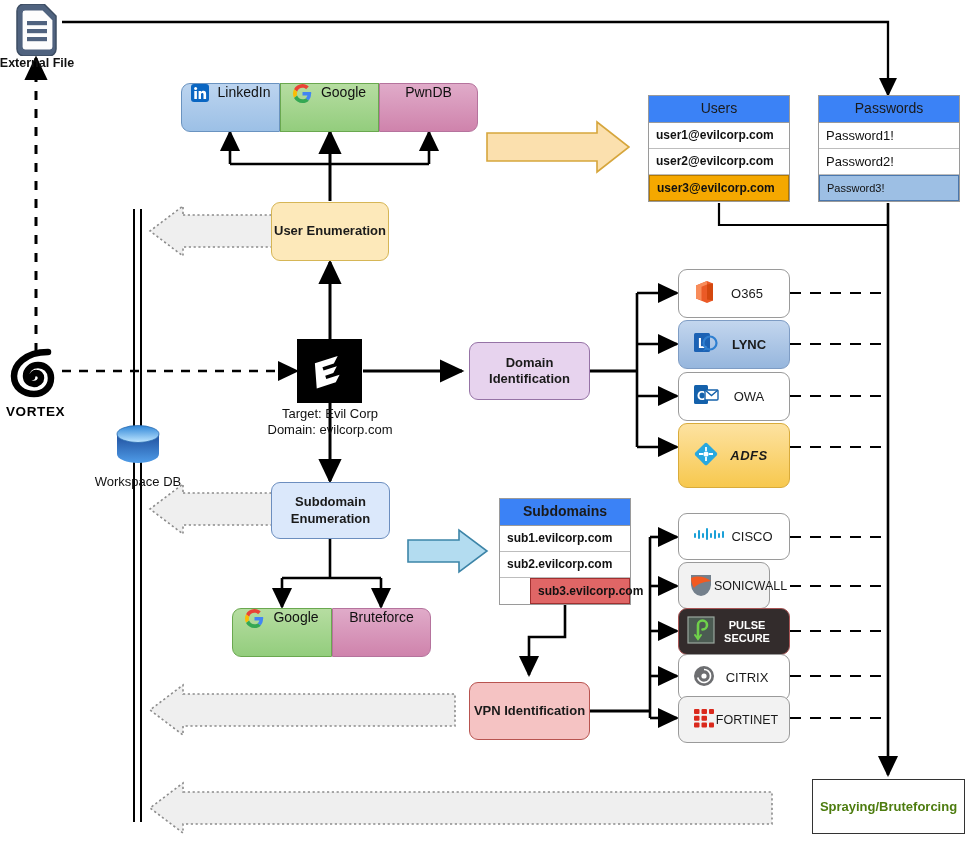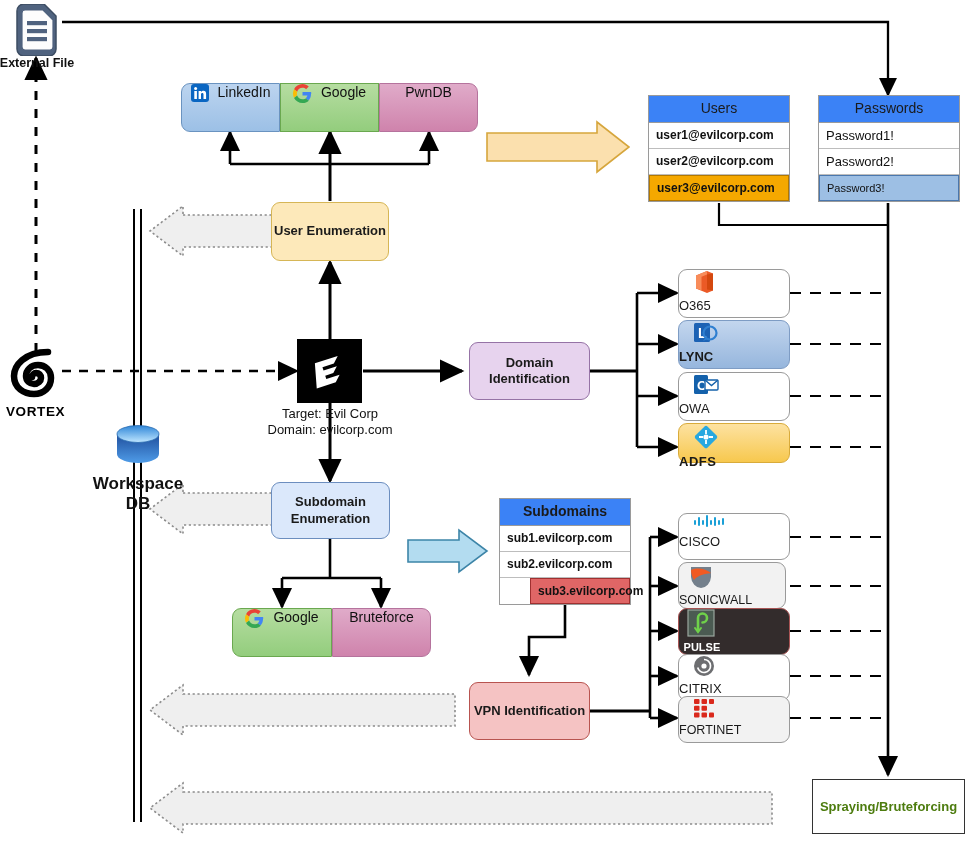--- a/index.html
+++ b/index.html
@@ -9,21 +9,21 @@
   .node{position:absolute;box-sizing:border-box;display:flex;align-items:center;justify-content:center;}
   .rbox{border-radius:9px;border:1px solid #999;font-size:13px;color:#1a1a1a;text-align:center;line-height:1.25;}
   .sq{border:1px solid #999;}
   .lbl{position:absolute;font-size:12.5px;color:#111;text-align:center;font-weight:bold;}
   .tbl{position:absolute;border:1px solid #9a9a9a;background:#fff;box-sizing:border-box;}
   .tbl .hd{font-size:14px;text-align:center;background:#3b82f6;border-bottom:1px solid #9a9a9a;color:#1a1a1a;line-height:25px;height:26px;}
   .tbl .rw{font-size:12px;font-weight:bold;color:#111;border-bottom:1px solid #bdbdbd;height:26px;line-height:25px;padding-left:7px;background:#fff;box-sizing:border-box;}
   .tbl .rw:last-child{border-bottom:none;}
   .ico{display:inline-block;vertical-align:middle;flex:0 0 auto;}
   .txt{display:inline-block;vertical-align:middle;}
-  .svc{position:absolute;box-sizing:border-box;border-radius:9px;border:1px solid #9a9a9a;display:flex;align-items:flex-start;flex-direction:column;}
+  .svc{position:absolute;box-sizing:border-box;border-radius:9px;border:1px solid #9a9a9a;display:flex;align-items:center;}
   .svc .ico{margin-left:14px;}
   .svc .txt{flex:1;text-align:center;font-size:13px;color:#1a1a1a;padding-right:10px;}
   .brandbox{position:absolute;box-sizing:border-box;display:flex;align-items:flex-start;justify-content:center;gap:9px;}
   .vortexlbl{position:absolute;font-size:13.5px;font-weight:bold;letter-spacing:.6px;color:#000;}
 </style>
 </head>
 <body>
 
 <div id="stage">
 
@@ -133,21 +133,21 @@
         </linearGradient>
         <linearGradient id="dbt" x1="0" y1="0" x2="0" y2="1">
           <stop offset="0" stop-color="#2f86d8"></stop>
             <stop offset="1" stop-color="#bfe6ff"></stop>
         </linearGradient>
       </defs>
       <path d="M4,9 h42 v20 a21,9 0 0 1 -42,0 z" fill="url(#dbg)"></path>
       <ellipse cx="25" cy="9" rx="21" ry="8.5" fill="url(#dbt)" stroke="#2b6cb0" stroke-width="0.8"></ellipse>
     </svg>
   </div>
-  <div class="lbl" style="left:82px;top:474px;width:112px;font-weight:bold;font-size:17px;">Workspace DB</div>
+  <div class="lbl" style="left:82px;top:474px;width:112px;font-weight:normal;font-size:13px;">Workspace DB</div>
 
   <div class="brandbox" style="left:181px;top:83px;width:99px;height:49px;background:linear-gradient(#bcd4ef,#9cc0e6);border:1px solid #6a93c0;border-radius:9px 0 0 9px;">
     <span class="ico">
       <svg width="18" height="18" viewBox="0 0 18 18">
           <rect width="18" height="18" rx="3" fill="#0a66c2"></rect>
           <rect x="3.3" y="7" width="2.6" height="8" fill="#fff"></rect>
           <circle cx="4.6" cy="4.4" r="1.5" fill="#fff"></circle>
           <path d="M7.6,15 v-8 h2.5 v1.1 c0.5,-0.9 1.5,-1.3 2.4,-1.3 c1.8,0 2.6,1.1 2.6,3.1 V15 h-2.6 v-4.5 c0,-1 -0.4,-1.5 -1.2,-1.5 c-0.9,0 -1.3,0.6 -1.3,1.6 V15 z" fill="#fff"></path>
         </svg>
     </span>
@@ -267,21 +267,21 @@
     <span class="ico">
       <svg width="26" height="24" viewBox="0 0 26 24">
           <rect x="1" y="2" width="14" height="19" rx="1.5" fill="#1461ab"></rect>
           <text x="4" y="17" font-family="Liberation Sans, sans-serif" font-size="13" font-weight="bold" fill="#fff">O</text>
           <rect x="12" y="7" width="13" height="10" rx="1" fill="#fff" stroke="#1461ab" stroke-width="1.4"></rect>
           <path d="M12,7 l6.5,5.5 L25,7" fill="none" stroke="#1461ab" stroke-width="1.4"></path>
         </svg>
     </span>
     <span class="txt">OWA</span>
   </div>
-  <div class="svc" style="left:678px;top:423px;width:112px;height:40px;background:linear-gradient(#fde2a1,#f7c84e);border-color:#d9ab3a;">
+  <div class="svc" style="left:678px;top:423px;width:112px;height:65px;background:linear-gradient(#fde2a1,#f7c84e);border-color:#d9ab3a;font-style:italic;">
     <span class="ico">
       <svg width="26" height="26" viewBox="0 0 26 26">
           <rect x="13" y="1" width="17" height="17" rx="2" transform="rotate(45 13 1)" fill="#28a8e0"></rect>
           <circle cx="13" cy="13" r="2.6" fill="#fff"></circle>
           <path d="M13,6 v4 M13,16 v4 M6,13 h4 M16,13 h4" stroke="#fff" stroke-width="1.8"></path>
         </svg>
     </span>
     <span class="txt" style="font-weight:bold;letter-spacing:.5px;">ADFS</span>
   </div>
 
@@ -295,21 +295,21 @@
             <rect x="13" y="1" width="2" height="12" rx="1"></rect>
             <rect x="17" y="6" width="2" height="5" rx="1"></rect>
             <rect x="21" y="3" width="2" height="9" rx="1"></rect>
             <rect x="25" y="6" width="2" height="5" rx="1"></rect>
             <rect x="29" y="4" width="2" height="7" rx="1"></rect>
           </g>
         </svg>
     </span>
     <span class="txt">CISCO</span>
   </div>
-  <div class="svc" style="left:678px;top:562px;width:108px;height:47px;background:#f2f2f2;">
+  <div class="svc" style="left:678px;top:562px;width:92px;height:47px;background:#f2f2f2;">
     <span class="ico" style="margin-left:9px;">
       <svg width="26" height="26" viewBox="0 0 26 26">
           <path d="M3,4 h20 v10 a10,12 0 0 1 -10,11 a10,12 0 0 1 -10,-11 z" fill="#74808c"></path>
           <path d="M3,7 c7,-3 15,-1 20,3 c-6,1 -13,2 -17,7 c-2,-3 -3,-7 -3,-10 z" fill="#f15a22"></path>
         </svg>
     </span>
     <span class="txt" style="font-size:12.5px;padding-right:4px;">SONICWALL</span>
   </div>
   <div class="svc" style="left:678px;top:608px;width:112px;height:47px;background:#332c2c;border:1.6px solid #a85454;">
     <span class="ico" style="margin-left:8px;">

